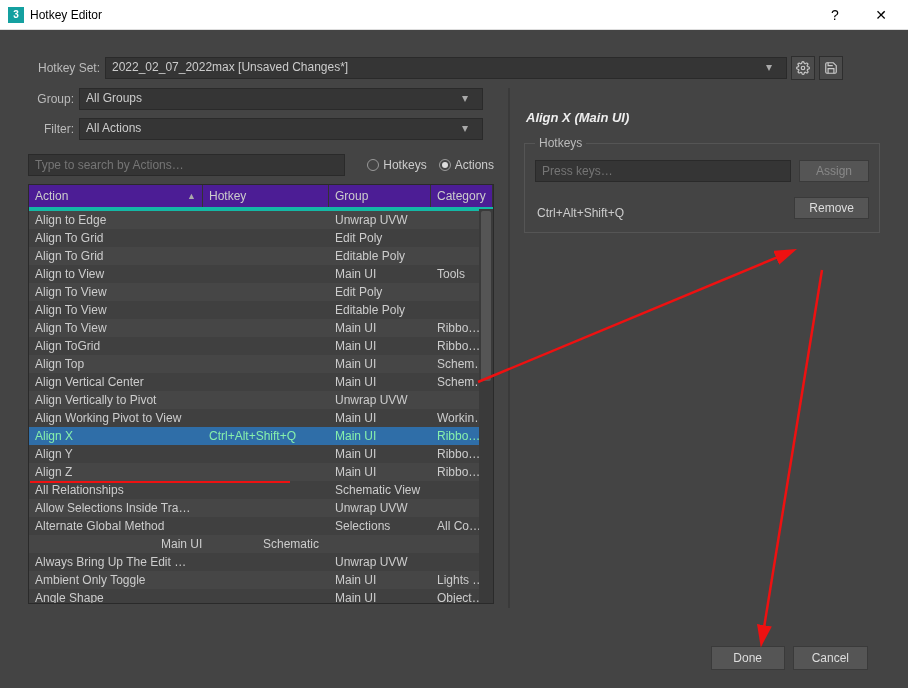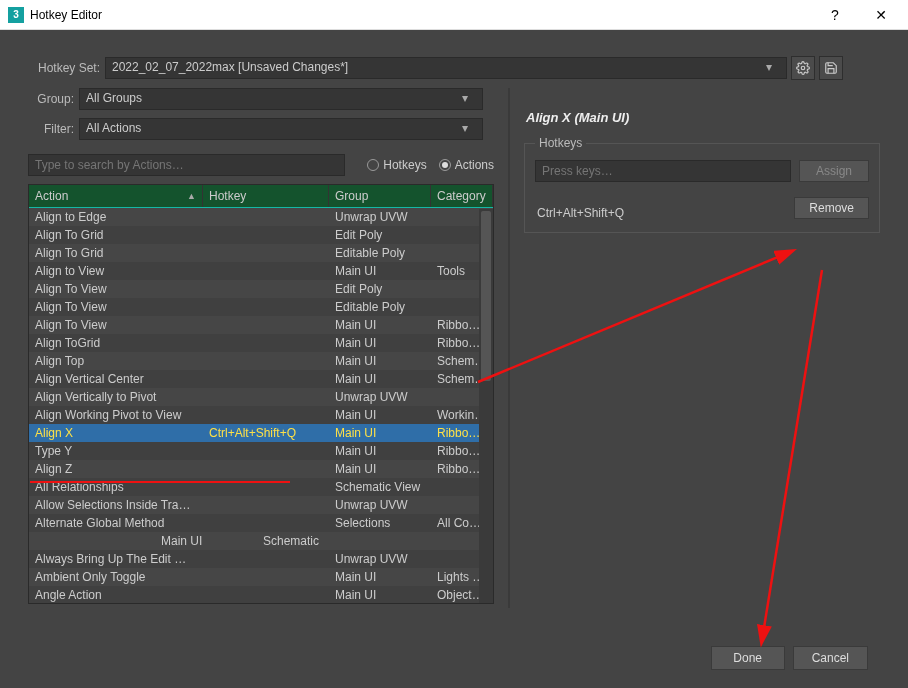--- a/index.html
+++ b/index.html
@@ -74,28 +74,28 @@
 .search-row { display:flex; align-items:center; margin-top:14px; margin-bottom:8px; }
 .search-row .text-input { flex:1; margin-right:10px; color:#f97316; }
 .radio { display:inline-flex; align-items:center; margin-left:12px; color:#ccc; }
 .radio .dot {
   width:12px;height:12px;border-radius:50%;border:1px solid #999;margin-right:4px;position:relative;
 }
 .radio.selected .dot::after{
   content:"";position:absolute;inset:2px;border-radius:50%;background:#ddd;
 }
 .table { border: 1px solid #2a2a2a; background:#3c3c3c; height: 420px; overflow:hidden; position:relative;}
-.thead { display:flex; background:#14532d; border-bottom:1px solid #14b8a6; font-weight:normal;}
+.thead { display:flex; background:#4c1d95; border-bottom:4px solid #14b8a6; font-weight:normal;}
 .th { padding:4px 6px; border-right:1px solid #333; display:flex; align-items:center; justify-content:space-between;}
 .th .sort { font-size:9px; color:#aaa; }
 .tbody { }
 .tr { display:flex; height:18px; align-items:center; }
 .tr:nth-child(odd){ background:#464646;}
 .tr:nth-child(even){ background:#404040;}
-.tr.selected { background:#2f6ea8; color:#fde047;}
+.tr.selected { background:#2f6ea8; color:#86efac;}
 .td { padding:1px 6px; overflow:hidden; white-space:nowrap; text-overflow:ellipsis;}
 .col-action{ width:174px;}
 .col-hotkey{ width:126px;}
 .col-group{ width:102px;}
 .col-category{ flex:1; min-width:0;}
 .panel-title{ font-weight:bold; color:#eee; margin:22px 0 18px 2px; font-size:13px;font-style:italic;}
 .group-box{ border:1px solid #555; position:relative; padding:16px 10px 12px; margin-top:6px;}
 .group-box .legend{ position:absolute; top:-8px; left:10px; background:#444; padding:0 4px; color:#bbb;}
 .btn{
   background:#555; border:1px solid #3a3a3a; color:#ddd;
@@ -265,21 +265,21 @@
               <div class="td col-group">Main UI</div>
               <div class="td col-category">Working P</div>
             </div>
             <div class="tr selected">
               <div class="td col-action">Align X</div>
               <div class="td col-hotkey">Ctrl+Alt+Shift+Q</div>
               <div class="td col-group">Main UI</div>
               <div class="td col-category">Ribbon - M</div>
             </div>
             <div class="tr">
-              <div class="td col-action">Type Y</div>
+              <div class="td col-action">Align Y</div>
               <div class="td col-hotkey"></div>
               <div class="td col-group">Main UI</div>
               <div class="td col-category">Ribbon - M</div>
             </div>
             <div class="tr">
               <div class="td col-action">Align Z</div>
               <div class="td col-hotkey"></div>
               <div class="td col-group">Main UI</div>
               <div class="td col-category">Ribbon - M</div>
             </div>
@@ -312,21 +312,21 @@
               <div class="td col-group">Unwrap UVW</div>
               <div class="td col-category"></div>
             </div>
             <div class="tr">
               <div class="td col-action">Ambient Only Toggle</div>
               <div class="td col-hotkey"></div>
               <div class="td col-group">Main UI</div>
               <div class="td col-category">Lights and</div>
             </div>
             <div class="tr">
-              <div class="td col-action">Angle Action</div>
+              <div class="td col-action">Angle Shape</div>
               <div class="td col-hotkey"></div>
               <div class="td col-group">Main UI</div>
               <div class="td col-category">Objects Sh</div>
             </div>
           </div>
         <div class="scrollbar-stub">
             <div class="thumb"></div>
           </div>
       </div>
     </div>

